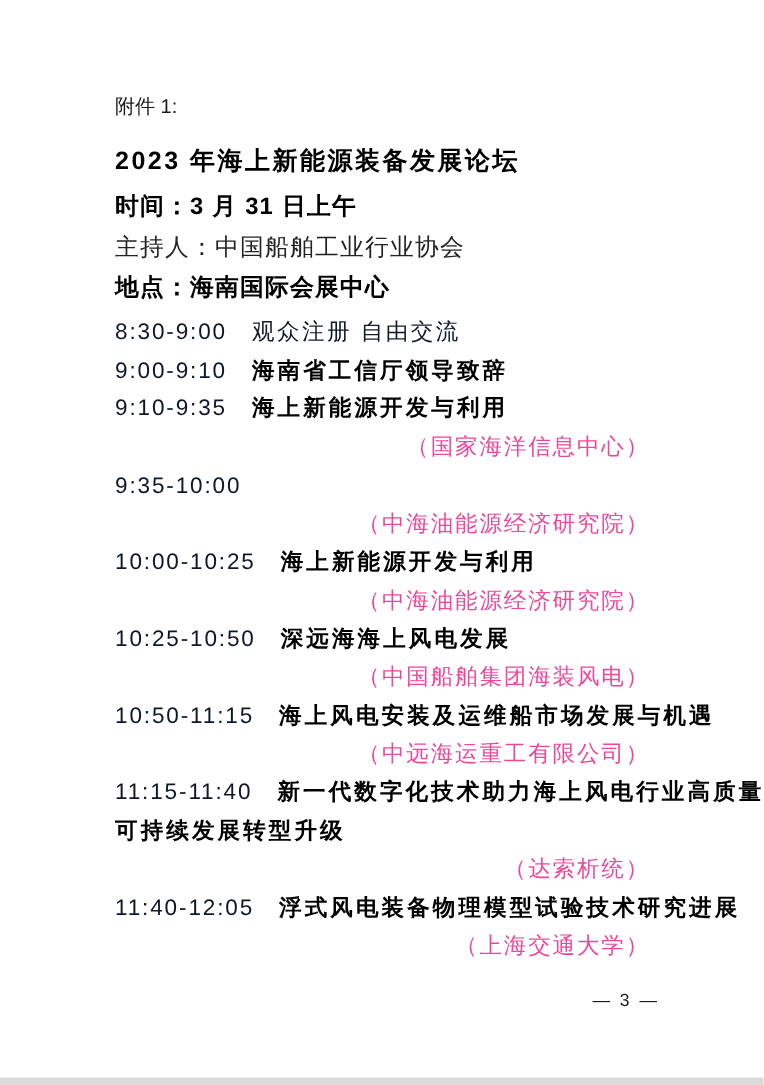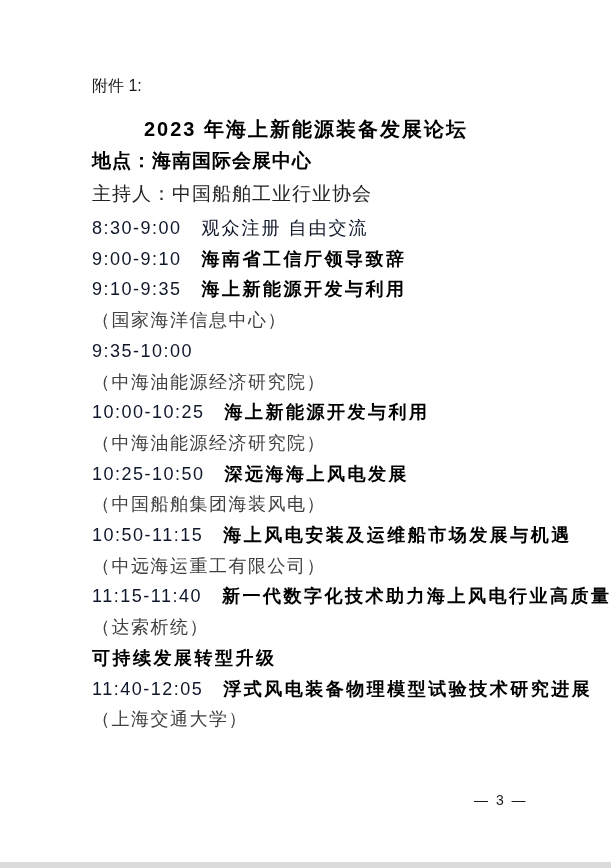--- a/index.html
+++ b/index.html
@@ -23,21 +23,20 @@
     top: 0;
   }
   .attachment {
     margin-top: 76px;
     font-size: 16px;
     line-height: 20px;
     color: #1a1a1a;
   }
   .doc-title {
     margin-top: 20px;
-    text-align: center;
     font-weight: bold;
     font-size: 20px;
     line-height: 26px;
     letter-spacing: 2px;
   }
   .meta-line {
     font-size: 19px;
     line-height: 26px;
     letter-spacing: 1px;
   }
@@ -65,22 +64,23 @@
   .topic.plain {
     font-weight: normal;
     letter-spacing: 2px;
     color: #0f172a;
   }
   .cont {
     font-weight: bold;
     letter-spacing: 2.5px;
   }
   .org {
+    text-align: right;
     letter-spacing: 1.5px;
-    color: #404040;
+    color: #ec4899;
   }
   .page-number {
     position: absolute;
     left: 474px;
     top: 792px;
     font-size: 14px;
     letter-spacing: 2px;
     color: #1a1a1a;
   }
   .bottom-strip {
@@ -95,25 +95,28 @@
 </head>
 <body>
 
 <div class="page">
   <div class="content">
 
     <div class="attachment">附件 1:</div>
 
     <div class="doc-title">2023 年海上新能源装备发展论坛</div>
 
-    <div class="meta-line bold m-loc">
-      <span>地点：</span><span>海南国际会展中心</span>
+    <div class="meta-line bold m-time">
+      <span>时间：</span><span>3 月 31 日上午</span>
     </div>
     <div class="meta-line m-host">
       <span>主持人：</span><span>中国船舶工业行业协会</span>
+    </div>
+    <div class="meta-line bold m-loc">
+      <span>地点：</span><span>海南国际会展中心</span>
     </div>
 
     <div class="schedule">
 
       <div class="sched-line row">
         <span class="time">8:30-9:00</span>
         <span class="topic plain">观众注册 自由交流</span>
       </div>
 
       <div class="sched-line row">
@@ -147,22 +150,22 @@
       <div class="sched-line row">
         <span class="time">10:50-11:15</span>
         <span class="topic">海上风电安装及运维船市场发展与机遇</span>
       </div>
       <div class="sched-line org">（中远海运重工有限公司）</div>
 
       <div class="sched-line row">
         <span class="time">11:15-11:40</span>
         <span class="topic">新一代数字化技术助力海上风电行业高质量</span>
       </div>
+      <div class="sched-line cont">可持续发展转型升级</div>
       <div class="sched-line org">（达索析统）</div>
-      <div class="sched-line cont">可持续发展转型升级</div>
 
       <div class="sched-line row">
         <span class="time">11:40-12:05</span>
         <span class="topic">浮式风电装备物理模型试验技术研究进展</span>
       </div>
       <div class="sched-line org">（上海交通大学）</div>
 
     </div>
   </div>
 

